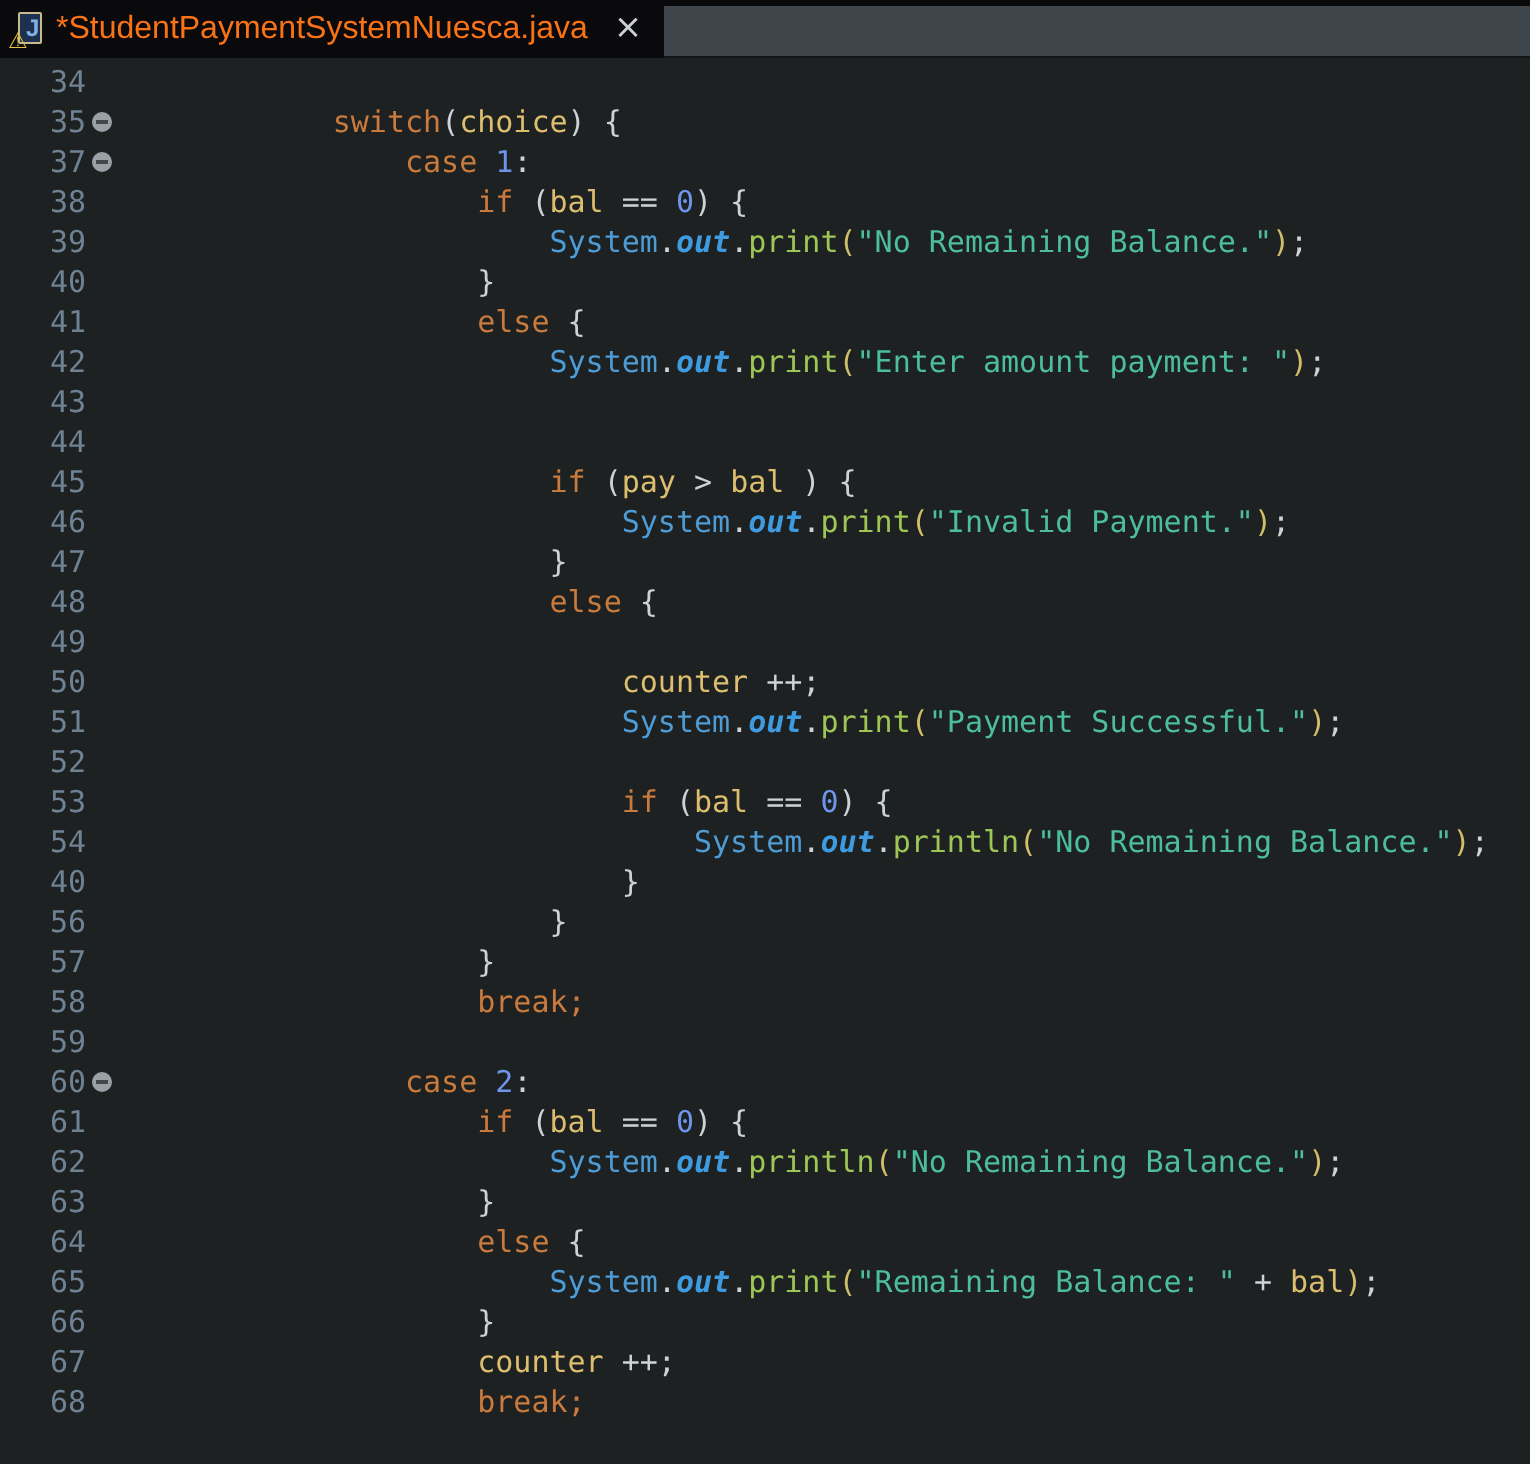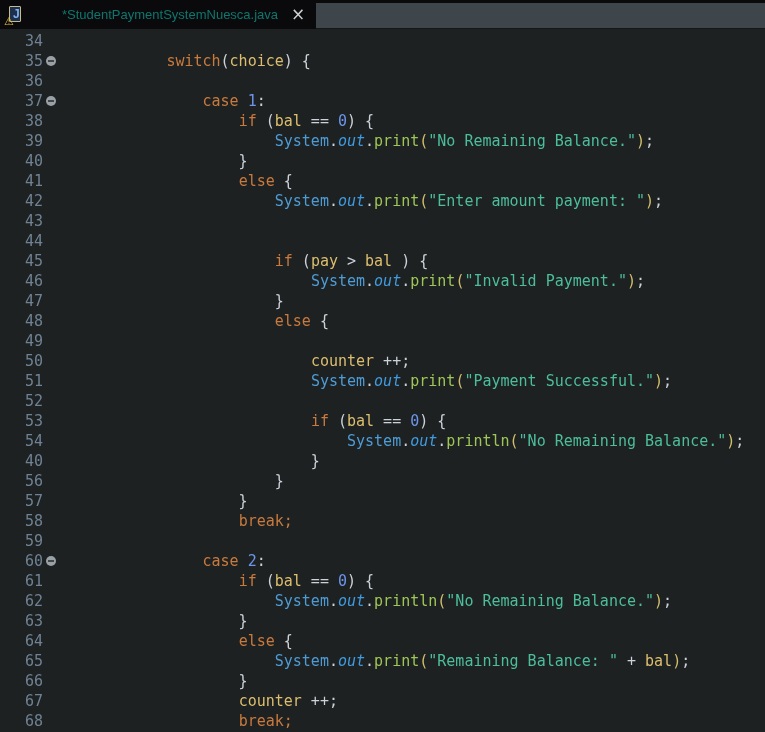--- a/index.html
+++ b/index.html
@@ -30,21 +30,21 @@
     background:#1D3050; border:1px solid #C9BA8C; border-radius:1px;
   }
   .fileicon .jletter {
     position:absolute; left:8px; top:1px; z-index:2;
     color:#7FB2E5; font:bold 12px/14px "Liberation Sans", sans-serif;
   }
   .fileicon .warn {
     position:absolute; left:-1px; bottom:-3px; z-index:3;
     color:#E5C23C; font-size:11px; line-height:11px;
   }
-  .tabtitle { color:#0f766e; font-size:13px; white-space:nowrap;margin-left:34px; }
+  .tabtitle { color:#f97316; font-size:16px; white-space:nowrap; }
   .tabclose {
     color:#CDD0D2; font-size:17px; line-height:17px; margin-left:13px;
     cursor:pointer; font-family:"DejaVu Sans", sans-serif;
   }
 
   
   .editor { padding-top:2px; }
   .line {
     display:flex; height:20px;
     font-family:"DejaVu Sans Mono","Liberation Mono",monospace;
@@ -61,21 +61,21 @@
     background:#43474A;
   }
   .code { white-space:pre; }
 
   
   .k { color:#C97A3D; }                       
   .v { color:#DCBE6E; }                       
   .p { color:#CBD2D8; }                       
   .n { color:#6C95EB; }                       
   .c { color:#4E9CD6; }                       
-  .f { color:#3F9BE0; font-weight:normal; font-style:italic;text-align:right; } 
+  .f { color:#3F9BE0; font-weight:bold; font-style:italic;text-align:right; } 
   .m { color:#9EC656; }                       
   .s { color:#4CBE9C; }                       
   .g { color:#D0BE6A; }                       
 </style>
 </head>
 <body>
 
 <div class="app">
   <div class="tabbar">
     <div class="tab">
@@ -97,25 +97,20 @@
           <span class="code"></span>
         </div>
         <div class="line">
           <span class="lnum">35</span>
           <span class="foldspot">
             <span class="foldicon"></span>
           </span>
           <span class="code"><span class="p">            </span><span class="k">switch</span><span class="p">(</span><span class="v">choice</span><span class="p">) {</span></span>
         </div>
         <div class="line">
-          <span class="lnum">36</span>
-          <span class="foldspot"></span>
-          <span class="code"></span>
-        </div>
-        <div class="line">
           <span class="lnum">37</span>
           <span class="foldspot">
             <span class="foldicon"></span>
           </span>
           <span class="code"><span class="p">                </span><span class="k">case </span><span class="n">1</span><span class="p">:</span></span>
         </div>
         <div class="line">
           <span class="lnum">38</span>
           <span class="foldspot"></span>
           <span class="code"><span class="p">                    </span><span class="k">if </span><span class="p">(</span><span class="v">bal</span><span class="p"> == </span><span class="n">0</span><span class="p">) {</span></span>

